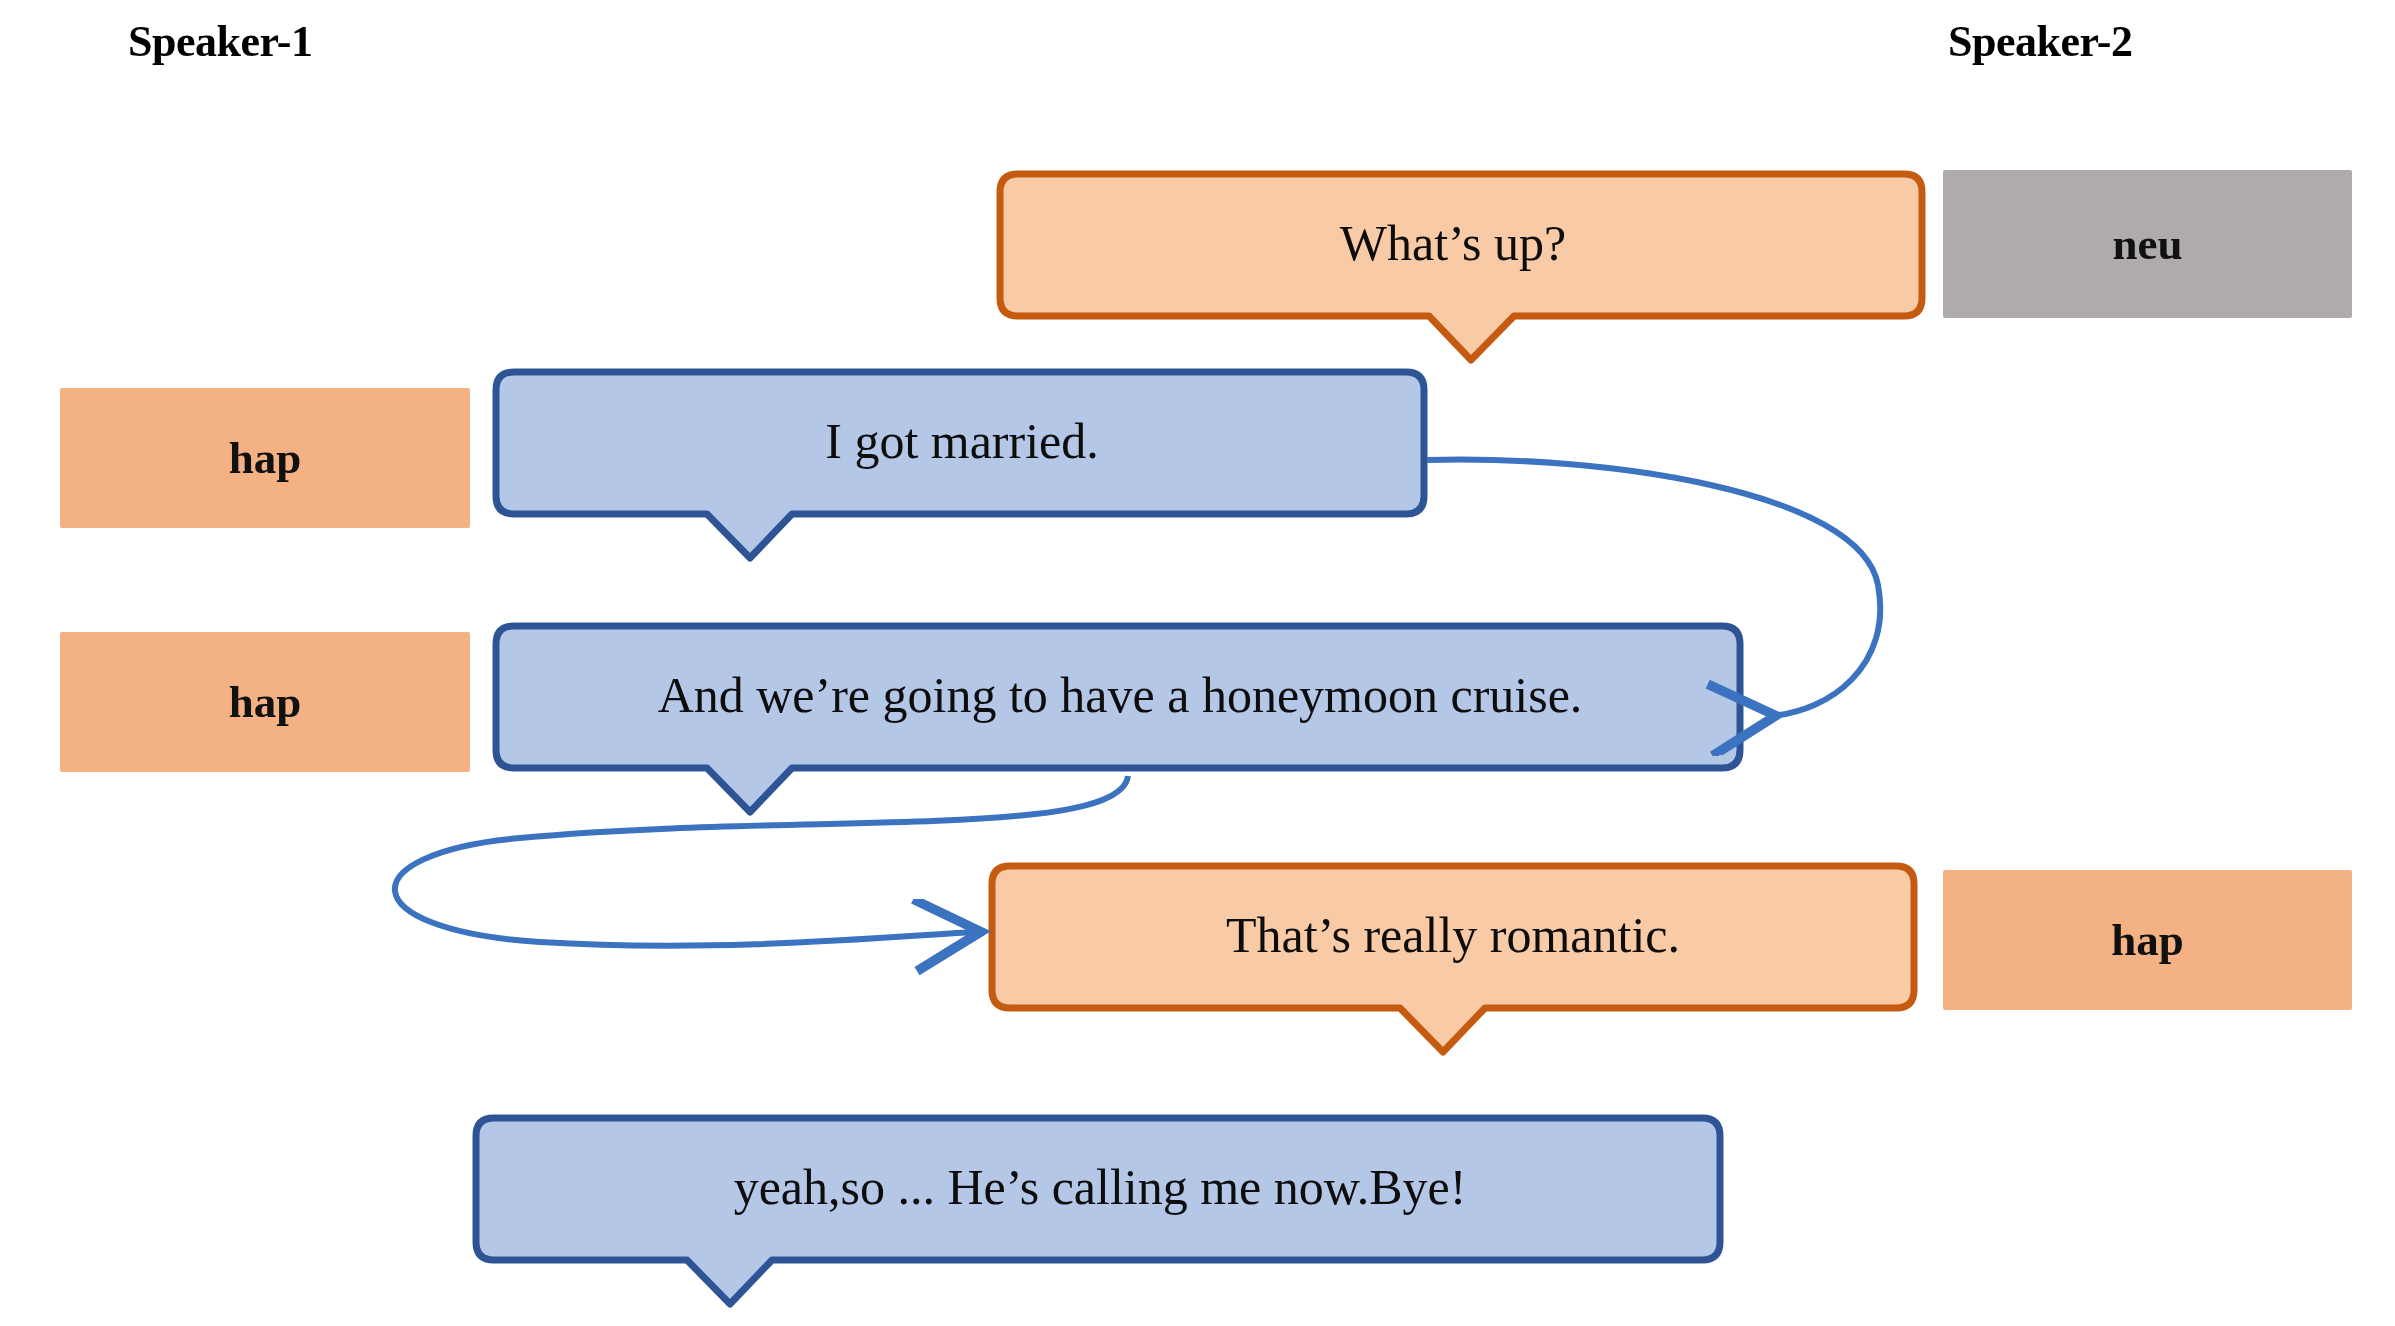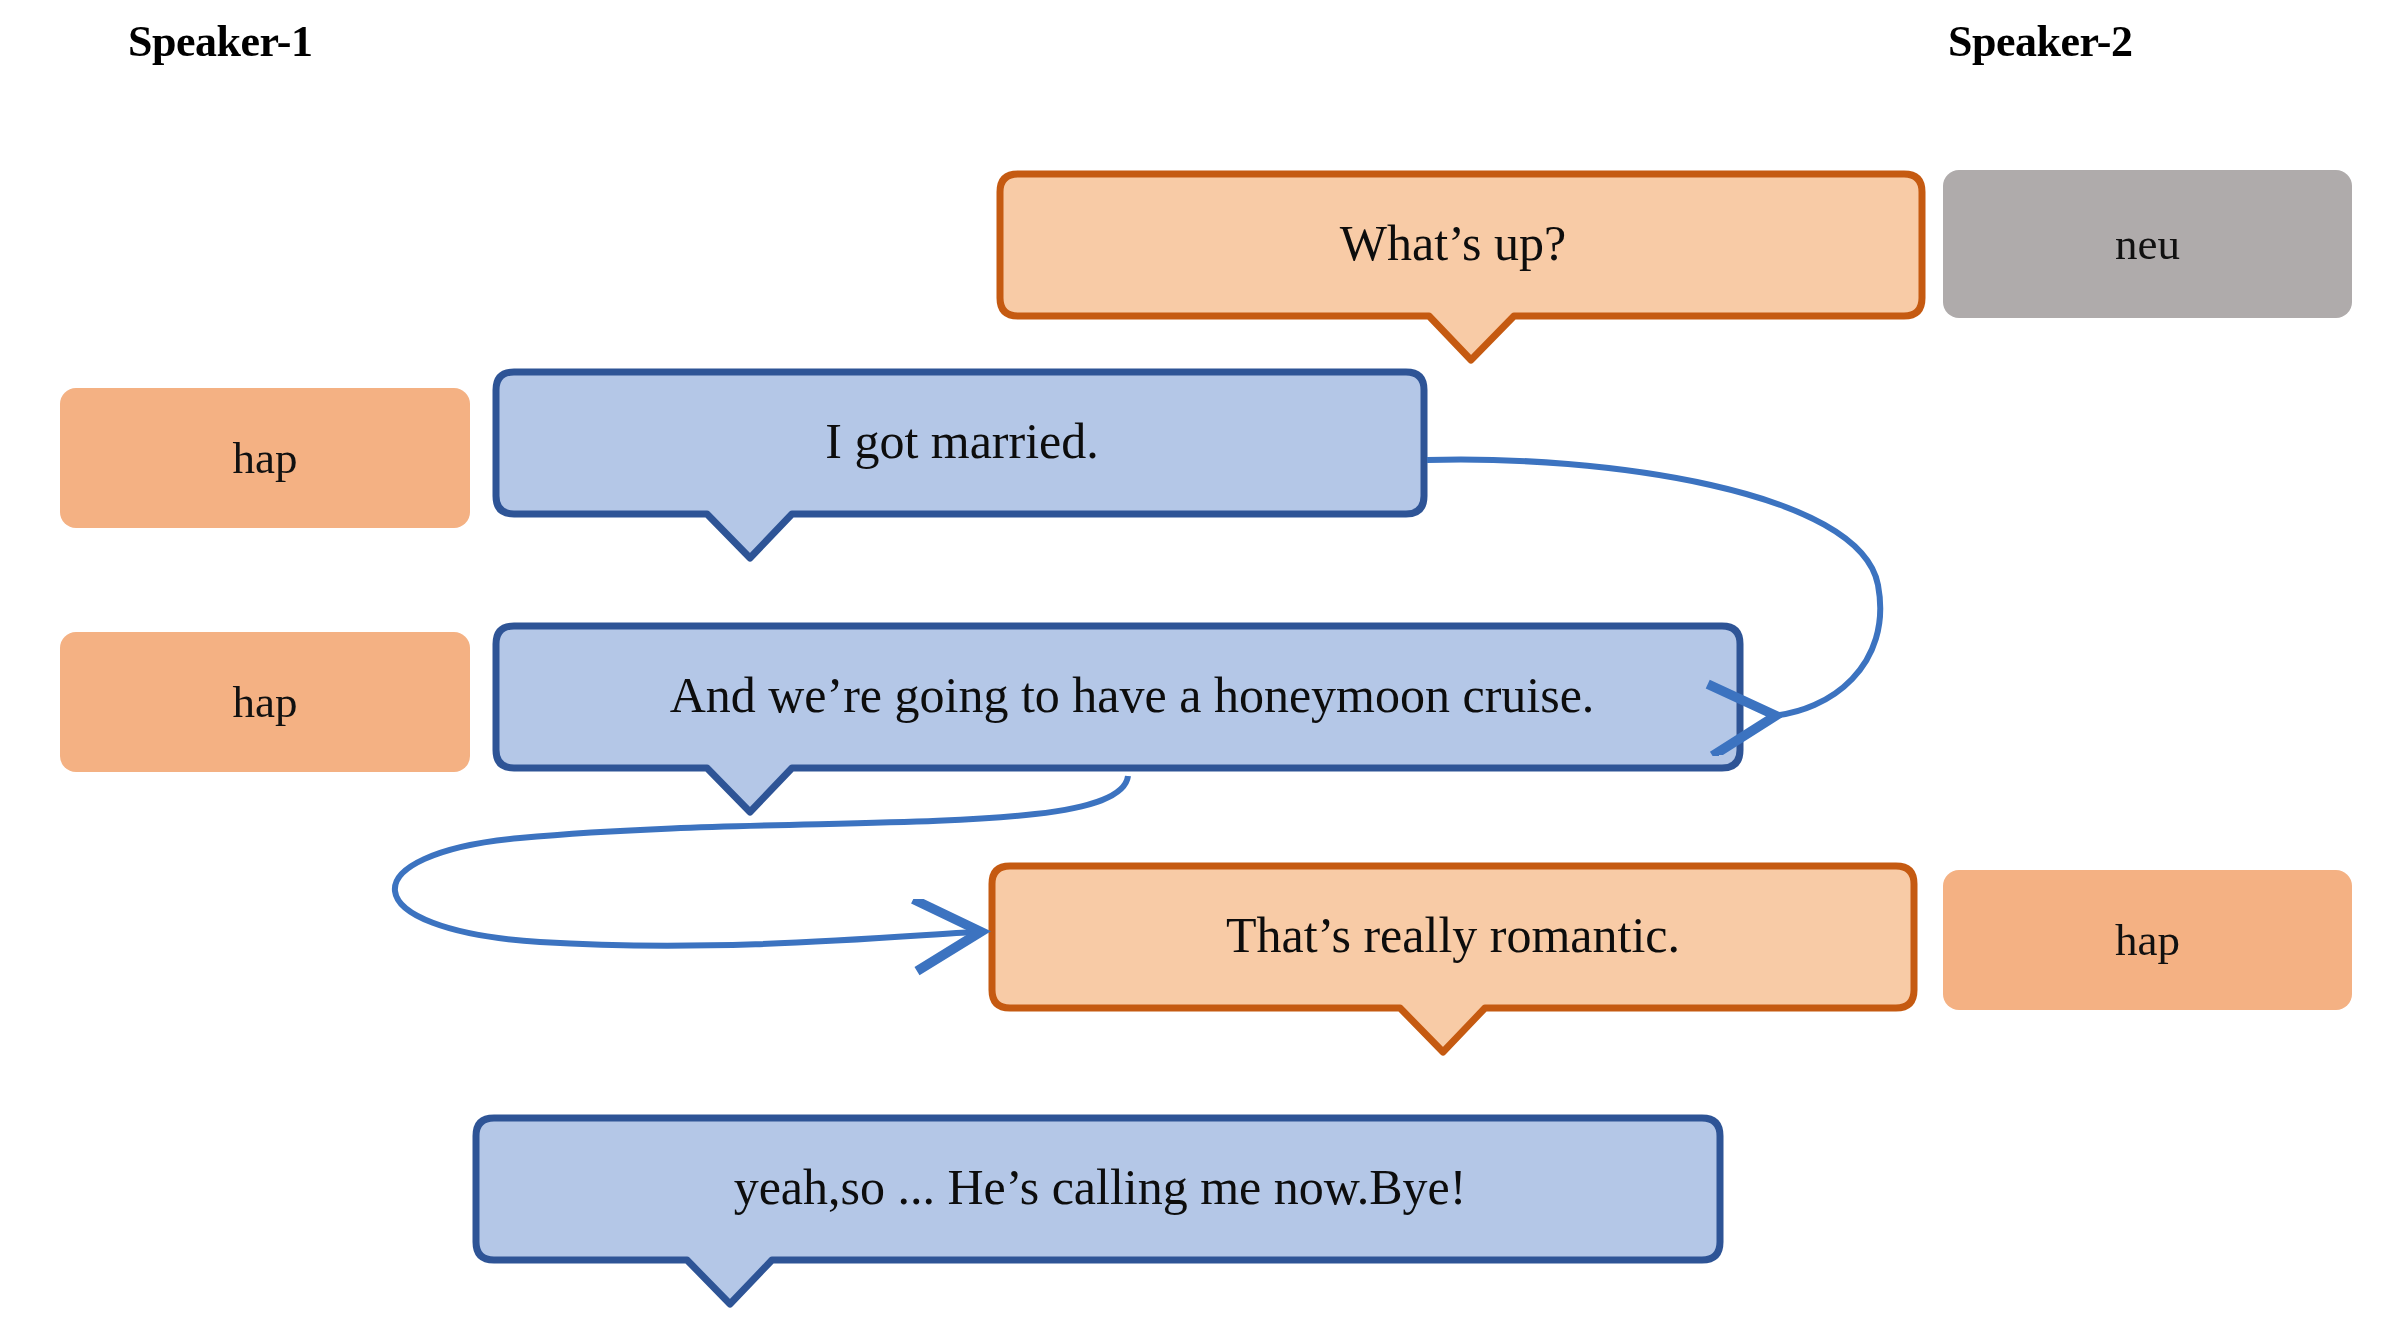--- a/index.html
+++ b/index.html
@@ -31,28 +31,29 @@
     color: #000000;
     letter-spacing: -0.5px;
     white-space: nowrap;
   }
   #speaker1-title { left: 128px; top: 16px; }
   #speaker2-title { left: 1948px; top: 16px; }
 
   
   .emotion-tag {
     position: absolute;
-    border-radius: 16px;
+    border-radius: 2px;
     display: flex;
     align-items: center;
     justify-content: center;
     font-size: 45px;
     color: #111111;
     font-family: "Liberation Serif", "DejaVu Serif", serif;
     box-sizing: border-box;
+    font-weight: bold;
   }
 
   
   .bubble {
     position: absolute;
     box-sizing: border-box;
   }
   .bubble .bubble-svg {
     position: absolute;
     left: 0;
@@ -123,21 +124,21 @@
   <div class="emotion-tag" id="tag-3" style="left:60px; top:632px; width:410px; height:140px; background:#F4B183;">
     <span>hap</span>
   </div>
 
   <div class="bubble" id="bubble-3" style="left:492px; top:622px; width:1256px; height:160px;">
     <svg class="bubble-svg" width="1256" height="160" viewBox="0 0 1256 160">
       <path d="M 22,4 L 1230,4 Q 1248,4 1248,22 L 1248,128 Q 1248,146 1230,146
                L 404,146 L 300,146 L 258,190 L 215,146
                L 22,146 Q 4,146 4,128 L 4,22 Q 4,4 22,4 Z" fill="#B4C7E7" stroke="#2E5496" stroke-width="7" stroke-linejoin="round"></path>
     </svg>
-    <div class="bubble-text" style="height:146px;margin-left:12px;">And we’re going to have a honeymoon cruise.</div>
+    <div class="bubble-text" style="height:146px;">And we’re going to have a honeymoon cruise.</div>
   </div>
 
   <div class="bubble" id="bubble-4" style="left:988px; top:862px; width:930px; height:160px;">
     <svg class="bubble-svg" width="930" height="160" viewBox="0 0 930 160">
       <path d="M 22,4 L 908,4 Q 926,4 926,22 L 926,128 Q 926,146 908,146
                L 497,146 L 455,190 L 412,146
                L 22,146 Q 4,146 4,128 L 4,22 Q 4,4 22,4 Z" fill="#F8CBA6" stroke="#C55A11" stroke-width="7" stroke-linejoin="round"></path>
     </svg>
     <div class="bubble-text" style="height:146px;text-align:right;">That’s really romantic.</div>
   </div>

